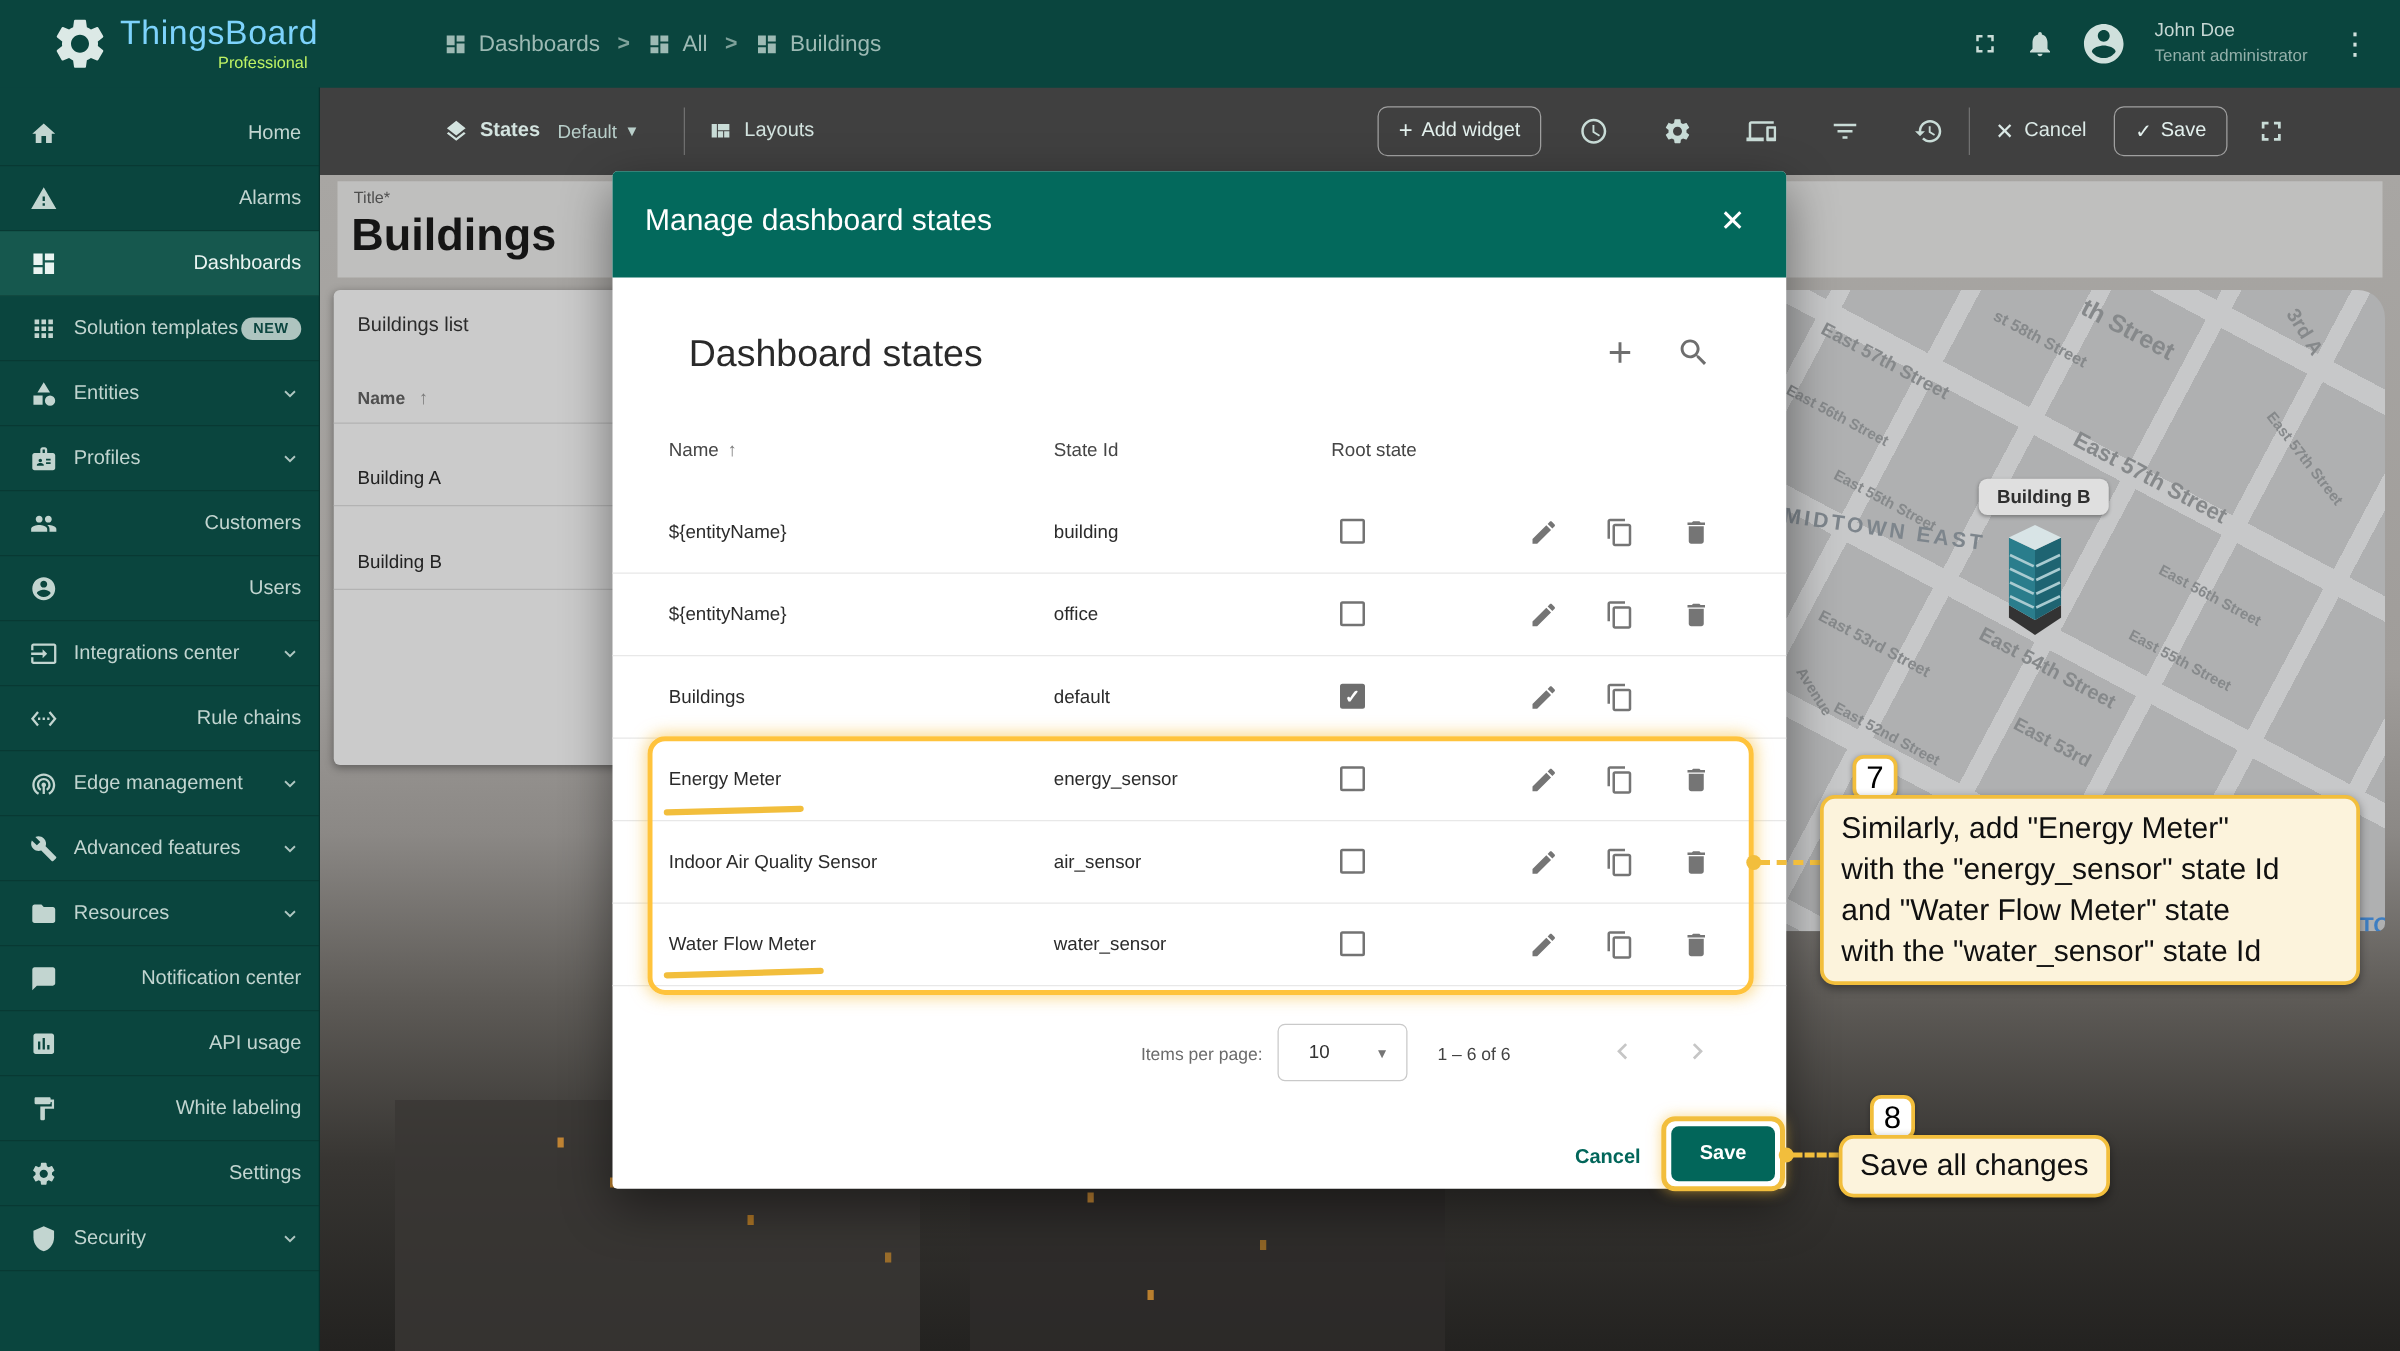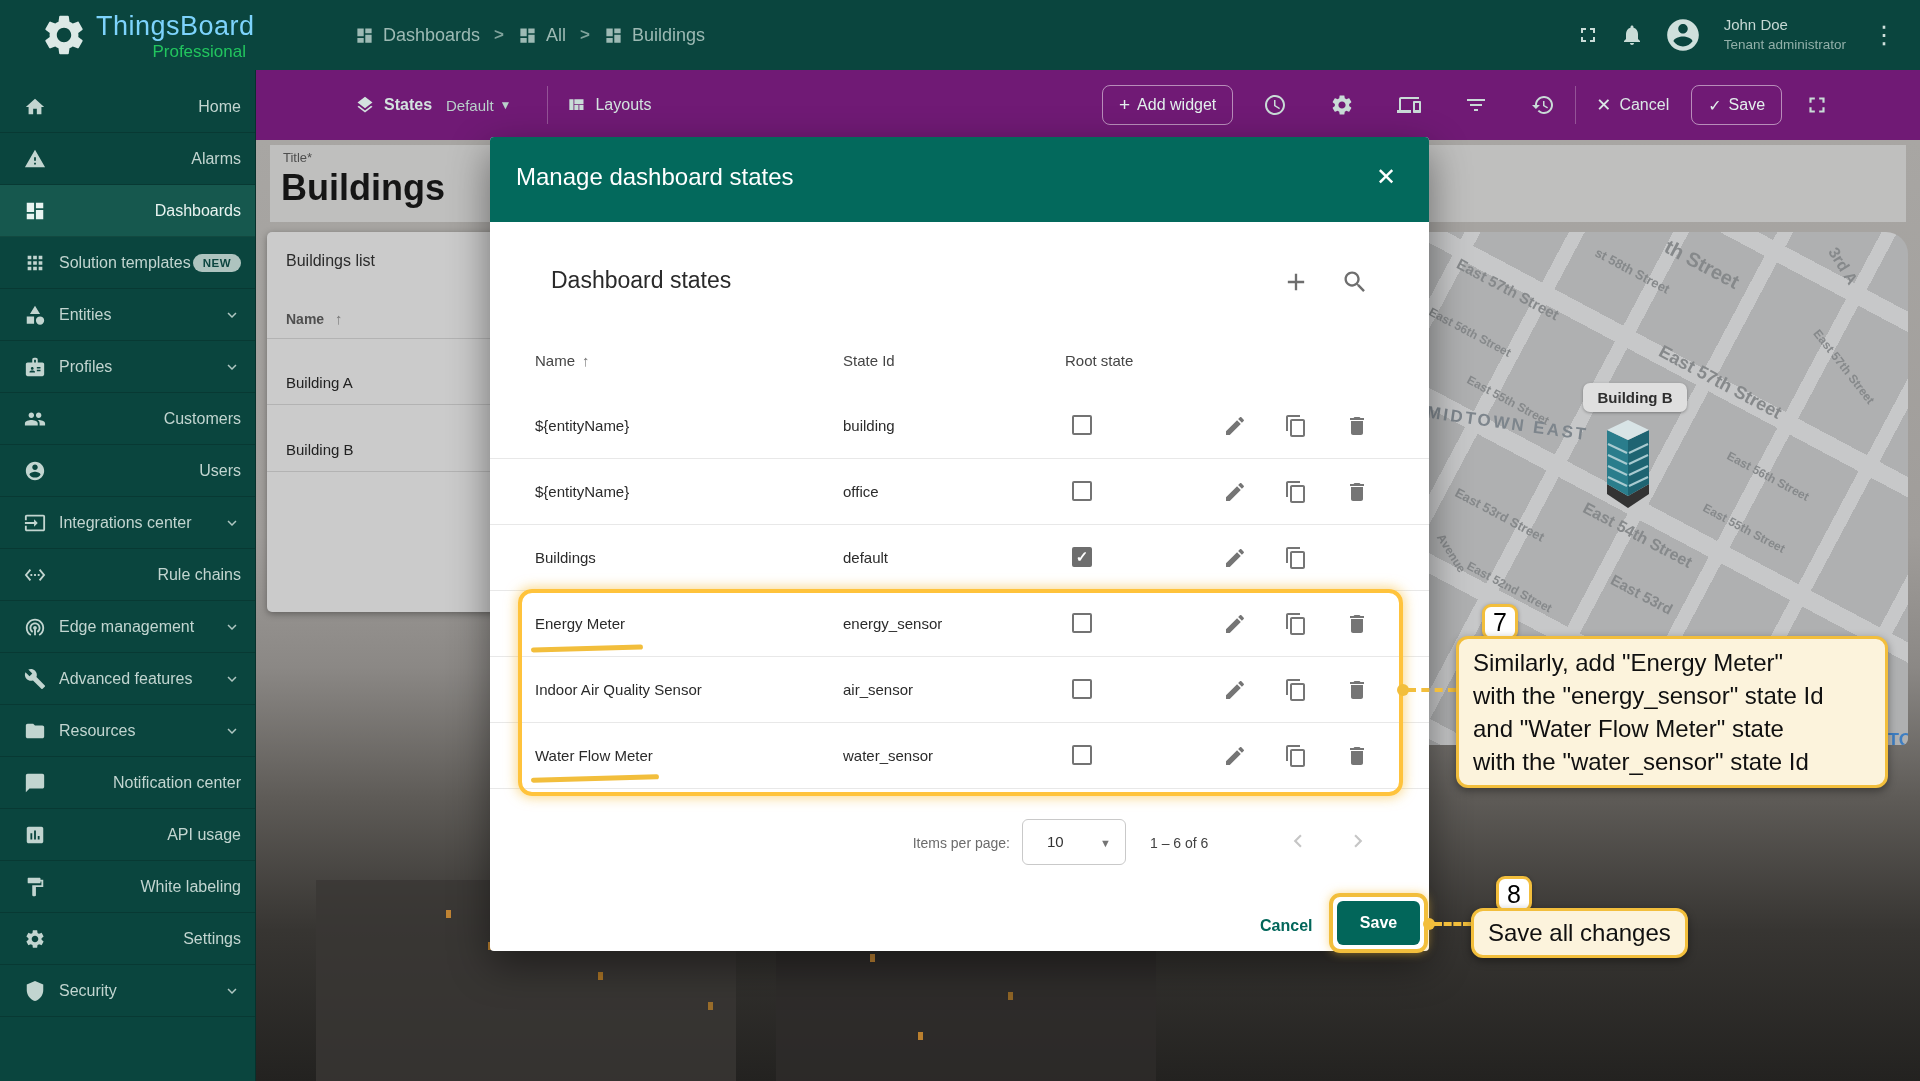--- a/index.html
+++ b/index.html
@@ -6,21 +6,21 @@
   .stage{position:relative;width:1920px;height:1081px;overflow:hidden;
     font-family:"Liberation Sans",sans-serif;background:#0A453E;}
   svg{display:block}
 
   
   .topbar{position:absolute;left:0;top:0;width:1920px;height:70px;background:#0A453E;z-index:5;}
   .brand{position:absolute;left:40px;top:11px;display:flex;}
   .brand-mark{width:48px;height:48px;color:#DCE9E6;}
   .brand-text{margin-left:8px;}
   .brand-name{font-size:27px;color:#7dd3fc;letter-spacing:.5px;line-height:30px;}
-  .brand-sub{display:block;width:150px;text-align:right;font-size:17px;color:#22c55e;margin-top:1px;}
+  .brand-sub{display:block;width:150px;text-align:right;font-size:13px;color:#bef264;margin-top:1px;}
   .crumbs{position:absolute;left:355px;top:0;height:70px;display:flex;align-items:center;gap:14px;}
   .crumb{display:flex;align-items:center;gap:9px;color:#9DBAB4;font-size:18px;}
   .crumb-sep{color:#7FA29B;font-size:17px;font-weight:bold;}
   .top-right{position:absolute;right:18px;top:0;height:70px;display:flex;align-items:center;gap:20px;color:#CFE0DC;}
   .user-stack{line-height:20px;margin-left:2px;}
   .user-name{font-size:15px;color:#C6D8D4;}
   .user-role{font-size:13.5px;color:#93B0AA;}
   .kebab{font-size:24px;color:#CFE0DC;letter-spacing:0;padding:0 6px;}
 
   
@@ -29,21 +29,21 @@
   .side-item{height:51px;display:flex;align-items:center;padding:0 14px 0 24px;
     border-bottom:1px solid rgba(0,0,0,.17);color:#C2D5D0;cursor:pointer;justify-content:space-between;}
   .side-item.active{background:#16584E;color:#E9F4F1;}
   .side-ico{width:22px;height:22px;margin-right:13px;flex:none;}
   .side-label{font-size:16px;white-space:nowrap;}
   .side-badge{margin-left:auto;background:#AEC4BF;color:#0C4640;font-size:11.5px;font-weight:bold;
     padding:3px 10px;border-radius:11px;letter-spacing:.5px;}
   .side-chev{margin-left:auto;width:18px;height:18px;color:#AFC6C1;}
 
   
-  .dash-toolbar{position:absolute;left:256px;top:70px;width:1664px;height:70px;background:#701a75;z-index:4;}
+  .dash-toolbar{position:absolute;left:256px;top:70px;width:1664px;height:70px;background:#404040;z-index:4;}
   .tb-left{position:absolute;left:99px;top:0;height:70px;display:flex;align-items:center;color:#D3E3DF;}
   .tb-states-ico{width:20px;height:20px;margin-right:9px;}
   .tb-states-label{font-size:16px;font-weight:bold;margin-right:14px;}
   .tb-states-value{font-size:15px;color:#B9CFCA;margin-right:6px;}
   .tb-caret{font-size:12px;color:#B9CFCA;margin-right:18px;}
   .tb-divider{width:1px;height:38px;background:rgba(255,255,255,.25);margin:0 18px;}
   .tb-layouts{display:flex;align-items:center;gap:9px;font-size:16px;}
   .tb-right{position:absolute;left:846px;top:0;height:70px;display:flex;align-items:center;color:#CBDED9;}
   .btn-outline{display:flex;align-items:center;gap:7px;border:1px solid rgba(255,255,255,.5);
     border-radius:8px;height:38px;padding:0 16px;font-size:16px;color:#E3F0ED;}
@@ -85,21 +85,21 @@
   .map-bldg{position:absolute;left:439px;top:188px;width:42px;height:88px;}
   .map-attr{position:absolute;left:720px;top:498px;font-size:18px;font-weight:bold;color:#3E7EC2;}
 
   
   .modal{position:absolute;left:490px;top:137px;width:939px;height:814px;background:#fff;border-radius:4px;
     box-shadow:0 14px 40px rgba(0,0,0,.45);z-index:20;}
   .modal-head{position:absolute;left:0;top:0;width:100%;height:85px;background:#03695C;border-radius:4px 4px 0 0;}
   .modal-title{position:absolute;left:26px;top:26px;font-size:24px;font-weight:500;color:#fff;}
   .modal-close{position:absolute;left:880px;top:24px;width:32px;height:32px;color:#fff;font-size:24px;
     display:flex;align-items:center;justify-content:center;}
-  .section-title{position:absolute;left:61px;top:130px;font-size:23px;color:#2A2A2A;}
+  .section-title{position:absolute;left:61px;top:130px;font-size:30px;color:#2A2A2A;}
   .icon-btn{position:absolute;width:28px;height:28px;color:#6E6E6E;}
   .m-plus{left:792px;top:131px;}
   .m-search{left:851px;top:131px;}
   .m-thead{position:absolute;left:0;top:205px;width:100%;height:51px;font-size:15px;font-weight:500;color:#454545;}
   .th-name{position:absolute;left:45px;top:10px;}
   .sort-arrow{color:#7A7A7A;font-size:15px;margin-left:7px;}
   .th-state{position:absolute;left:353px;top:10px;}
   .th-root{position:absolute;left:575px;top:10px;}
   .m-rows{position:absolute;left:0;top:256px;width:100%;}
   .m-row{position:relative;height:65px;border-bottom:1px solid #E8E8E8;}

